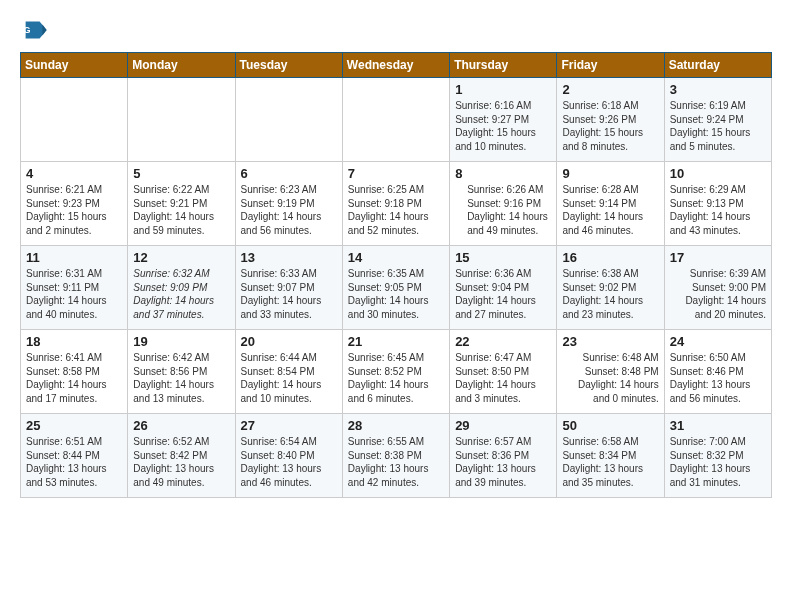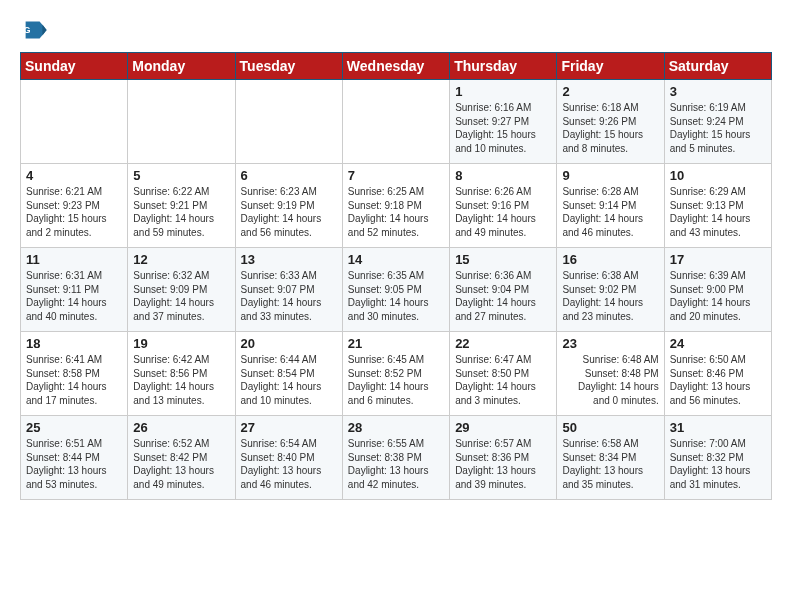--- a/index.html
+++ b/index.html
@@ -48,23 +48,23 @@
       font-size: 15px;
       color: #555;
       margin-top: 2px;
     }
     table {
       width: 100%;
       border-collapse: collapse;
       table-layout: fixed;
     }
     thead tr th {
-      background: #b91c1c;
+      background: #a16207;
       color: #fff;
-      font-size: 14px;
+      font-size: 12px;
       font-weight: bold;
       padding: 5px 4px;
       text-align: left;
       border: 1px solid #1a5980;
     }
     tbody tr td {
       border: 1px solid #ccc;
       vertical-align: top;
       padding: 4px 5px;
       font-size: 10.5px;
@@ -176,21 +176,21 @@
           </td>
           <td>
             <span class="day-number">7</span>
             <div class="day-info" style="white-space: pre-line;">Sunrise: 6:25 AM
 Sunset: 9:18 PM
 Daylight: 14 hours
 and 52 minutes.</div>
           </td>
           <td>
             <span class="day-number">8</span>
-            <div class="day-info" style="white-space: pre-line;">Sunrise: 6:26 AM
+            <div class="day-info" style="white-space: pre-line; margin-left: 12px;">Sunrise: 6:26 AM
 Sunset: 9:16 PM
 Daylight: 14 hours
 and 49 minutes.</div>
           </td>
           <td>
             <span class="day-number">9</span>
             <div class="day-info" style="white-space: pre-line;">Sunrise: 6:28 AM
 Sunset: 9:14 PM
 Daylight: 14 hours
 and 46 minutes.</div>
@@ -206,21 +206,21 @@
         <tr>
           <td>
             <span class="day-number">11</span>
             <div class="day-info" style="white-space: pre-line;">Sunrise: 6:31 AM
 Sunset: 9:11 PM
 Daylight: 14 hours
 and 40 minutes.</div>
           </td>
           <td>
             <span class="day-number">12</span>
-            <div class="day-info" style="white-space: pre-line;">Sunrise: 6:32 AM
+            <div class="day-info" style="white-space: pre-line; font-style: italic;">Sunrise: 6:32 AM
 Sunset: 9:09 PM
 Daylight: 14 hours
 and 37 minutes.</div>
           </td>
           <td>
             <span class="day-number">13</span>
             <div class="day-info" style="white-space: pre-line;">Sunrise: 6:33 AM
 Sunset: 9:07 PM
 Daylight: 14 hours
 and 33 minutes.</div>
@@ -241,21 +241,21 @@
           </td>
           <td>
             <span class="day-number">16</span>
             <div class="day-info" style="white-space: pre-line;">Sunrise: 6:38 AM
 Sunset: 9:02 PM
 Daylight: 14 hours
 and 23 minutes.</div>
           </td>
           <td>
             <span class="day-number">17</span>
-            <div class="day-info" style="white-space: pre-line;">Sunrise: 6:39 AM
+            <div class="day-info" style="white-space: pre-line; text-align: right;">Sunrise: 6:39 AM
 Sunset: 9:00 PM
 Daylight: 14 hours
 and 20 minutes.</div>
           </td>
         </tr>
         <tr>
           <td>
             <span class="day-number">18</span>
             <div class="day-info" style="white-space: pre-line;">Sunrise: 6:41 AM
 Sunset: 8:58 PM

